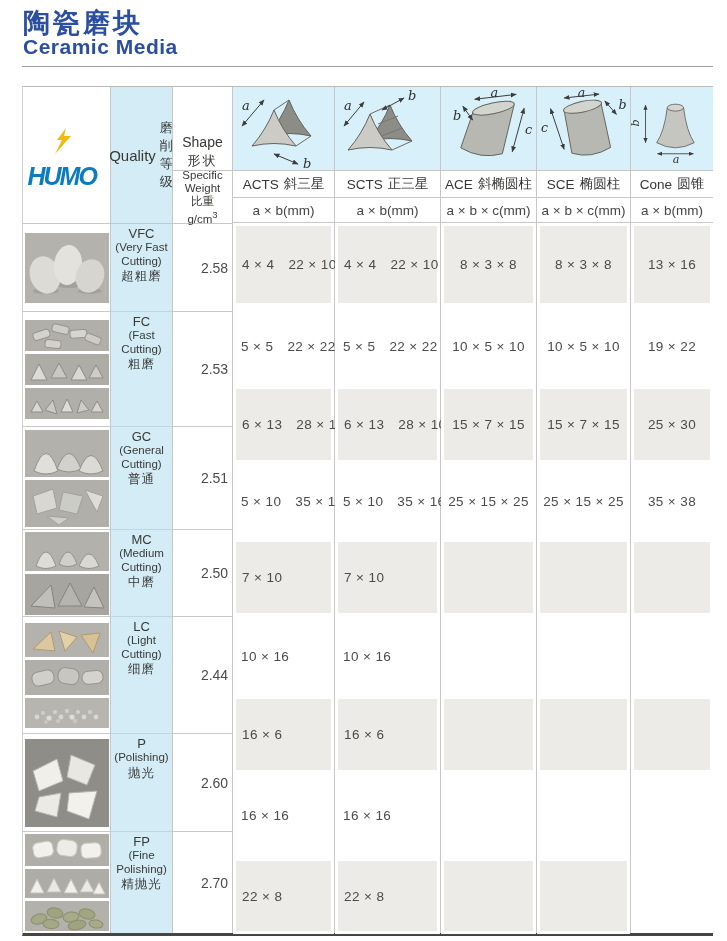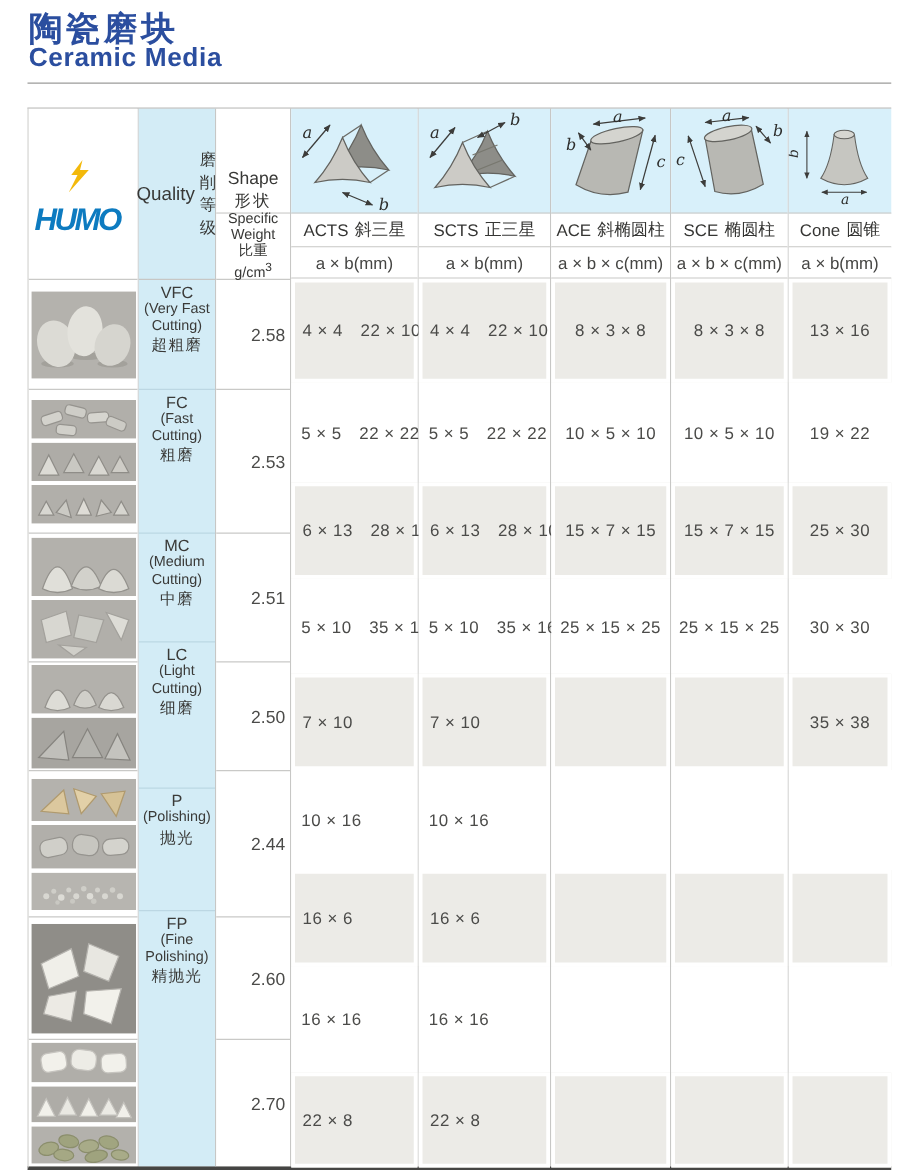--- a/index.html
+++ b/index.html
@@ -283,20 +283,25 @@
       </div>
       <div class="qcell r0" style="border-top:1px solid #c7c7c5;">
         <div class="q-code">VFC</div>
         <div class="q-en">(Very Fast Cutting)</div>
         <div class="q-cn">超粗磨</div>
       </div>
       <div class="qcell r1">
         <div class="q-code">FC</div>
         <div class="q-en">(Fast Cutting)</div>
         <div class="q-cn">粗磨</div>
+      </div>
+      <div class="qcell r2">
+        <div class="q-code">GC</div>
+        <div class="q-en">(General Cutting)</div>
+        <div class="q-cn">普通</div>
       </div>
       <div class="qcell r3">
         <div class="q-code">MC</div>
         <div class="q-en">(Medium Cutting)</div>
         <div class="q-cn">中磨</div>
       </div>
       <div class="qcell r4">
         <div class="q-code">LC</div>
         <div class="q-en">(Light Cutting)</div>
         <div class="q-cn">细磨</div>
@@ -566,23 +571,20 @@
           <div class="dcell">
             <span>13 × 16</span>
           </div>
           <div class="dcell">
             <span>19 × 22</span>
           </div>
           <div class="dcell">
             <span>25 × 30</span>
           </div>
           <div class="dcell">
-            <span>30 × 30</span>
-          </div>
-          <div class="dcell">
             <span>35 × 38</span>
           </div>
           <div class="dcell"></div>
           <div class="dcell"></div>
           <div class="dcell"></div>
           <div class="dcell"></div>
         </div>
     </div>
 
   </div>

